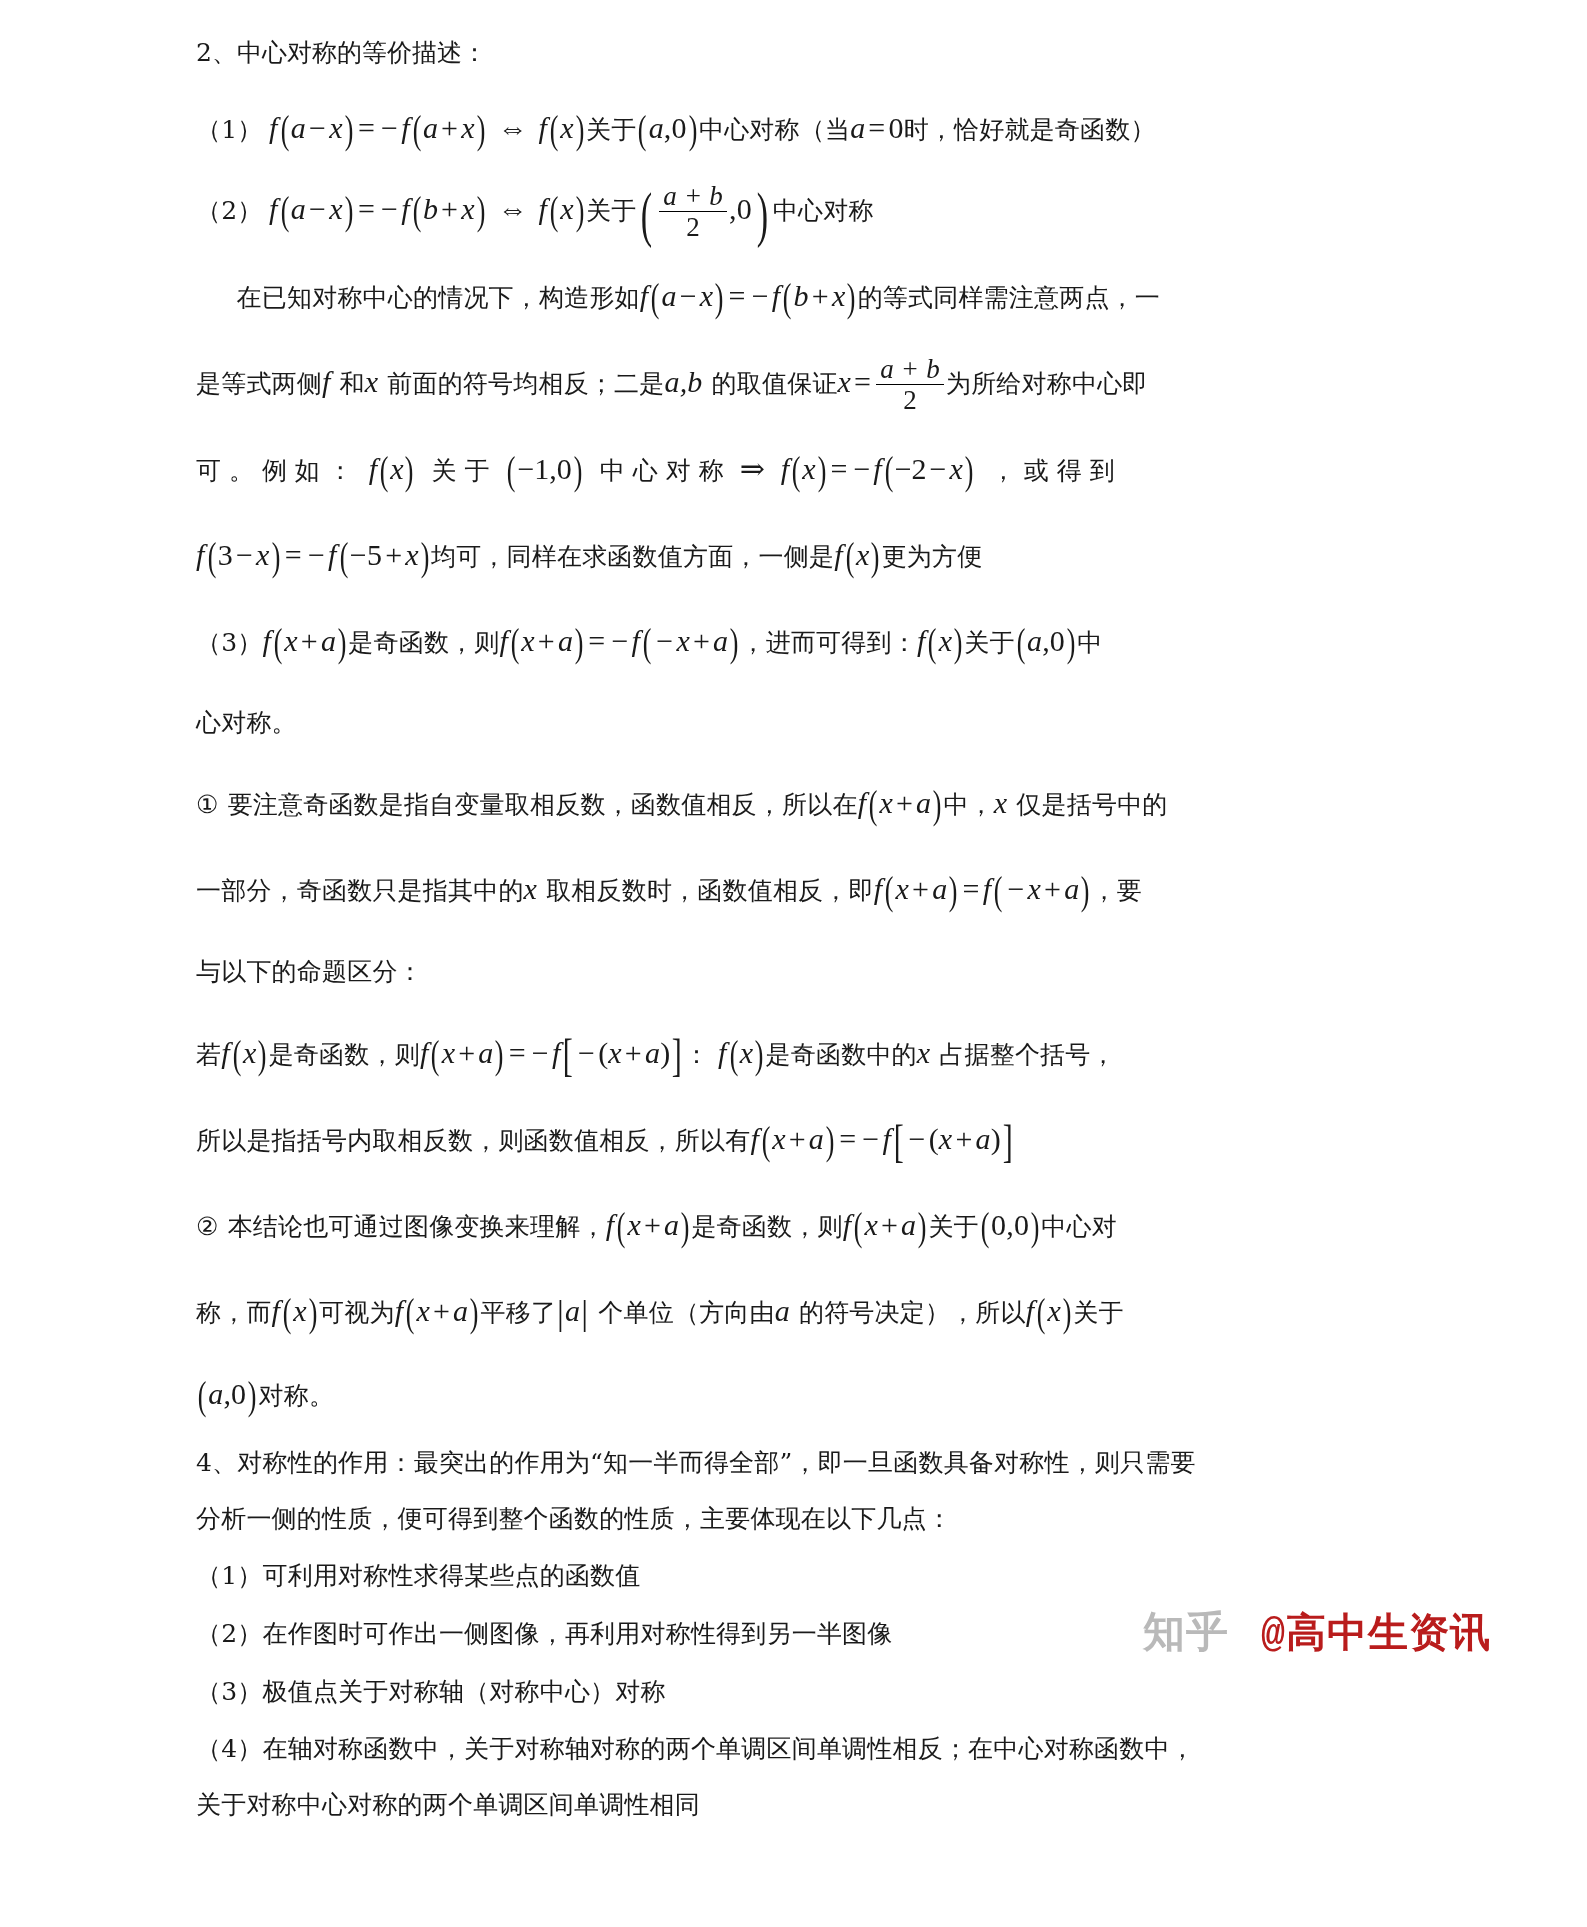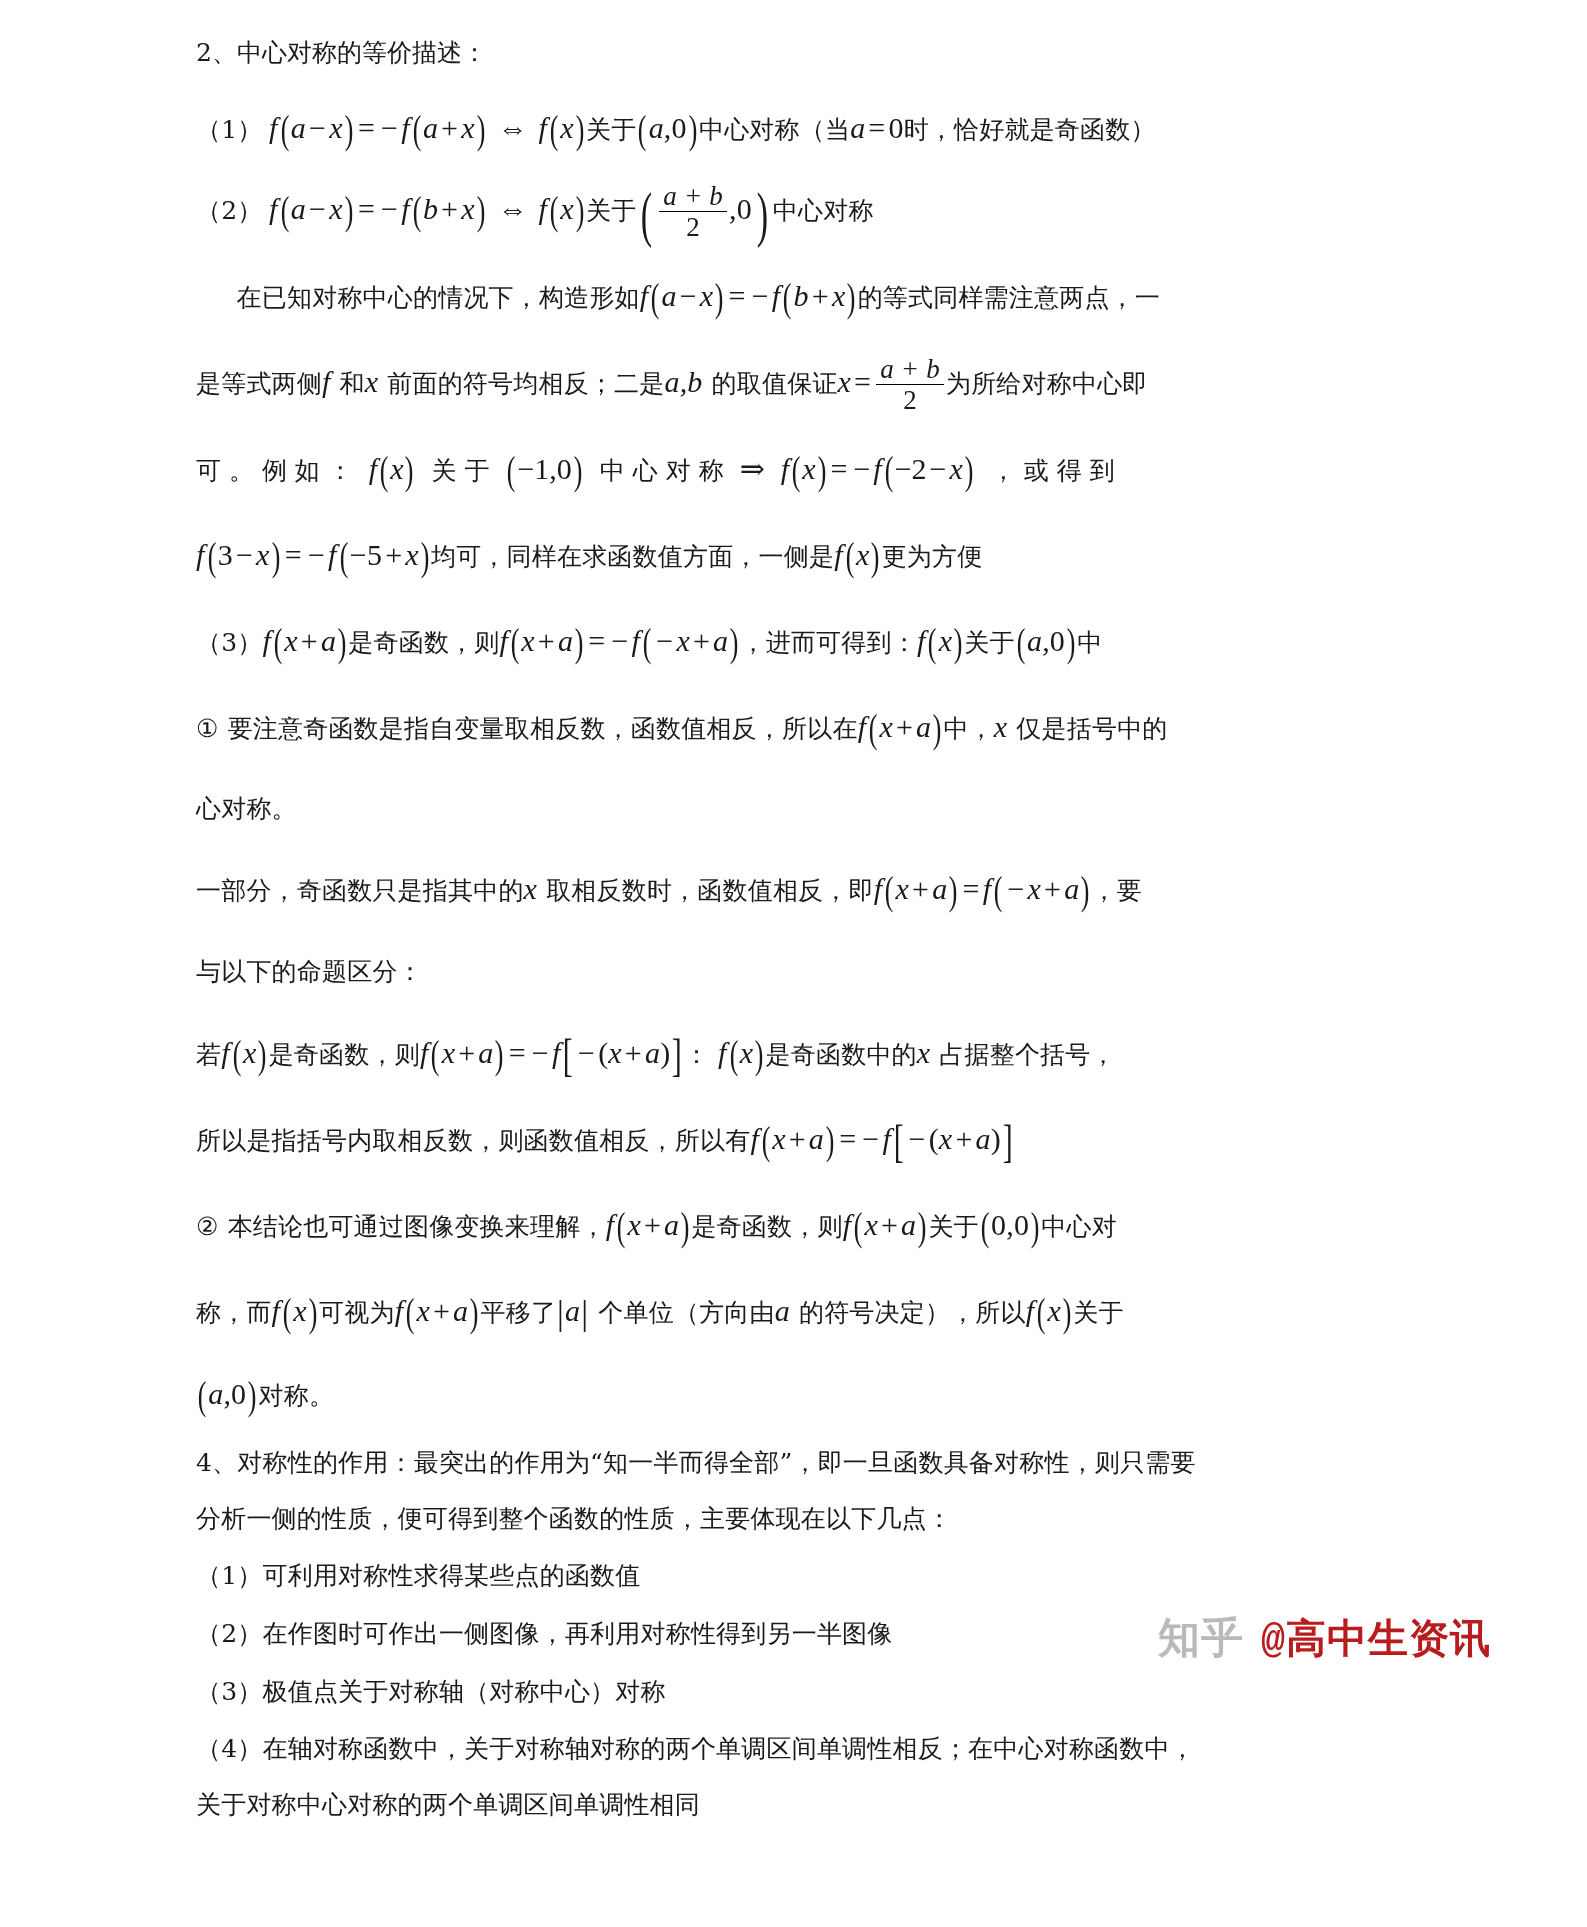--- a/index.html
+++ b/index.html
@@ -123,24 +123,24 @@
   .sp-lg { display: inline-block; width: 17px; }
 
   
   .spread { letter-spacing: 0px; }
   .spread .gap { display: inline-block; width: 16px; }
 
   
   .watermark {
     position: absolute;
     right: 96px;
-    bottom: 38px;
+    bottom: 44px;
     display: flex;
     align-items: center;
-    gap: 17px;
+    gap: 32px;
   }
   .wm-logo {
     font-family: "DejaVu Serif", serif;
     font-size: 42px;
     font-weight: 700;
     color: #b9b9b9;
     letter-spacing: 1px;
   }
   .wm-text {
     font-family: Liberation Mono, monospace;
@@ -181,26 +181,26 @@
       <span class="cn">可 。 例 如 ：</span><span class="gap"></span><span class="m"><span class="fvar">f</span><span class="par">(</span><span>x</span><span class="par">)</span></span><span class="gap"></span><span class="cn">关 于</span><span class="gap"></span><span class="m"><span class="par">(</span><span class="up">−1,0</span><span class="par">)</span></span><span class="gap"></span><span class="cn">中 心 对 称</span><span class="gap"></span><span class="m"><span class="up">⇒</span></span><span class="gap"></span><span class="m"><span class="fvar">f</span><span class="par">(</span><span>x</span><span class="par">)</span><span class="mop">=</span><span class="mop">−</span><span class="fvar">f</span><span class="par">(</span><span class="up">−2</span><span class="mop">−</span><span>x</span><span class="par">)</span></span><span class="gap"></span><span class="cn">，  或 得 到</span>
     </div>
 
     <div class="line" style="line-height:84px">
       <span class="m"><span class="fvar">f</span><span class="par">(</span><span class="up">3</span><span class="mop">−</span><span>x</span><span class="par">)</span><span class="mop">=</span><span class="mop">−</span><span class="fvar">f</span><span class="par">(</span><span class="up">−5</span><span class="mop">+</span><span>x</span><span class="par">)</span></span><span class="cn">均可，同样在求函数值方面，一侧是</span><span class="m"><span class="fvar">f</span><span class="par">(</span><span>x</span><span class="par">)</span></span><span class="cn">更为方便</span>
     </div>
 
     <div class="line" style="line-height:84px">
       <span class="cn">（3）</span><span class="m"><span class="fvar">f</span><span class="par">(</span><span>x</span><span class="mop">+</span><span>a</span><span class="par">)</span></span><span class="cn">是奇函数，则</span><span class="m"><span class="fvar">f</span><span class="par">(</span><span>x</span><span class="mop">+</span><span>a</span><span class="par">)</span><span class="mop">=</span><span class="mop">−</span><span class="fvar">f</span><span class="par">(</span><span class="mop">−</span><span>x</span><span class="mop">+</span><span>a</span><span class="par">)</span></span><span class="cn">，进而可得到：</span><span class="m"><span class="fvar">f</span><span class="par">(</span><span>x</span><span class="par">)</span></span><span class="cn">关于</span><span class="m"><span class="par">(</span><span>a</span><span class="up">,0</span><span class="par">)</span></span><span class="cn">中</span>
     </div>
-    <div class="line" style="line-height:84px">
-      <span class="cn">①</span><span class="sp"></span><span class="cn">要注意奇函数是指自变量取相反数，函数值相反，所以在</span><span class="m"><span class="fvar">f</span><span class="par">(</span><span>x</span><span class="mop">+</span><span>a</span><span class="par">)</span></span><span class="cn">中，</span><span class="m">x</span><span class="sp"></span><span class="cn">仅是括号中的</span>
-    </div>
-
     <div class="line" style="line-height:76px">
       <span class="cn">心对称。</span>
+    </div>
+
+    <div class="line" style="line-height:84px">
+      <span class="cn">①</span><span class="sp"></span><span class="cn">要注意奇函数是指自变量取相反数，函数值相反，所以在</span><span class="m"><span class="fvar">f</span><span class="par">(</span><span>x</span><span class="mop">+</span><span>a</span><span class="par">)</span></span><span class="cn">中，</span><span class="m">x</span><span class="sp"></span><span class="cn">仅是括号中的</span>
     </div>
 
     <div class="line" style="line-height:84px">
       <span class="cn">一部分，奇函数只是指其中的</span><span class="m">x</span><span class="sp"></span><span class="cn">取相反数时，函数值相反，即</span><span class="m"><span class="fvar">f</span><span class="par">(</span><span>x</span><span class="mop">+</span><span>a</span><span class="par">)</span><span class="mop">=</span><span class="fvar">f</span><span class="par">(</span><span class="mop">−</span><span>x</span><span class="mop">+</span><span>a</span><span class="par">)</span></span><span class="cn">，要</span>
     </div>
 
     <div class="line" style="line-height:78px">
       <span class="cn">与以下的命题区分：</span>
     </div>
 

